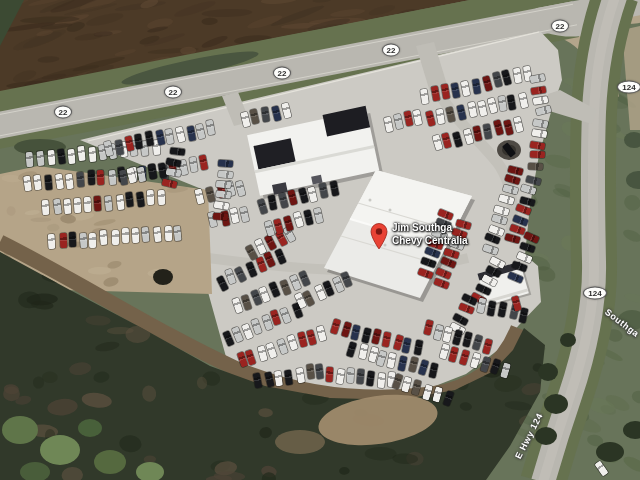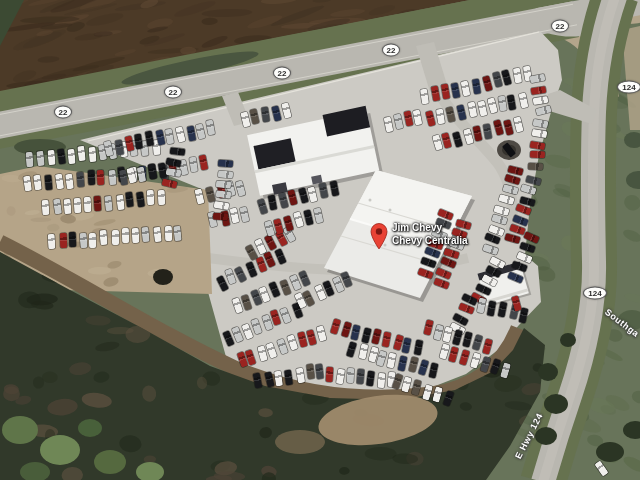--- a/index.html
+++ b/index.html
@@ -747,21 +747,21 @@
       <div class="car" style="left: 508.5px; top: 299.5px; transform: rotate(75deg); background-color: rgb(154, 36, 32);"></div>
       <div class="car" style="left: 593.5px; top: 464.5px; transform: rotate(55deg); background-color: rgb(240, 239, 236);"></div>
     </div>
 
   <svg id="pin" width="20" height="28" viewBox="0 0 20 28" aria-label="Jim Butler">
     <path id="pin-body" d="M10,27 C10,27 2,15.5 2,9.5 A8,8 0 1,1 18,9.5 C18,15.5 10,27 10,27 Z" stroke="#9c2016" stroke-width="0.8" fill="#E94335"></path>
     <circle id="pin-hole" cx="10" cy="9.5" r="3.2" fill="#7E1812"></circle>
   </svg>
 
   <div id="place-label">
-    <div>Jim Chevy</div>
+    <div>Jim Southga</div>
     <div>Chevy Centralia</div>
   </div>
 
   <div id="shields-layer">
       <div class="shield s2" style="left: 63px; top: 112px;">22</div>
       <div class="shield s2" style="left: 173px; top: 92px;">22</div>
       <div class="shield s2" style="left: 282px; top: 73px;">22</div>
       <div class="shield s2" style="left: 391px; top: 50px;">22</div>
       <div class="shield s2" style="left: 560px; top: 26px;">22</div>
       <div class="shield s3" style="left: 629px; top: 87px;">124</div>

